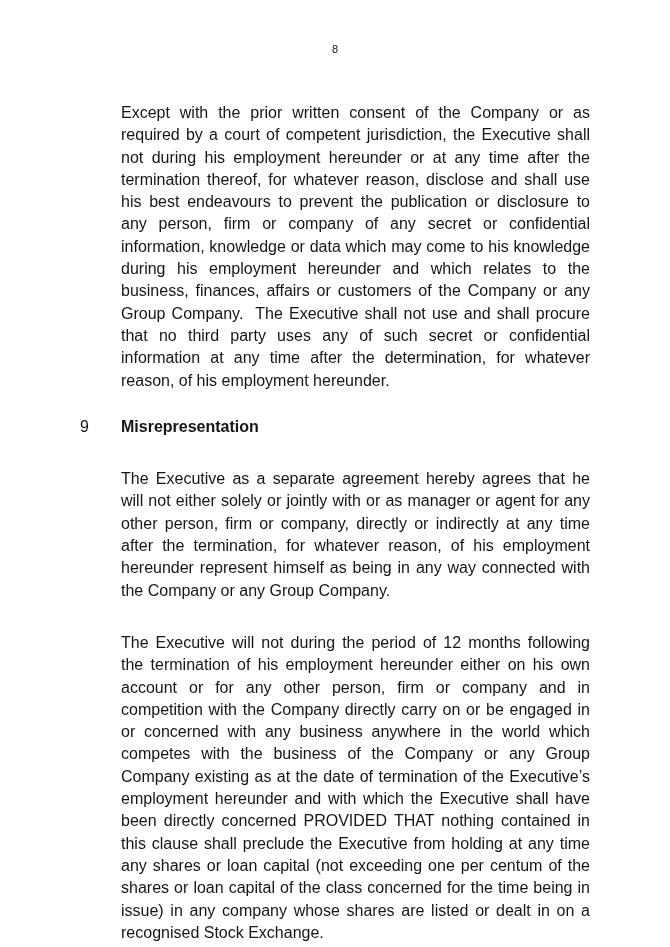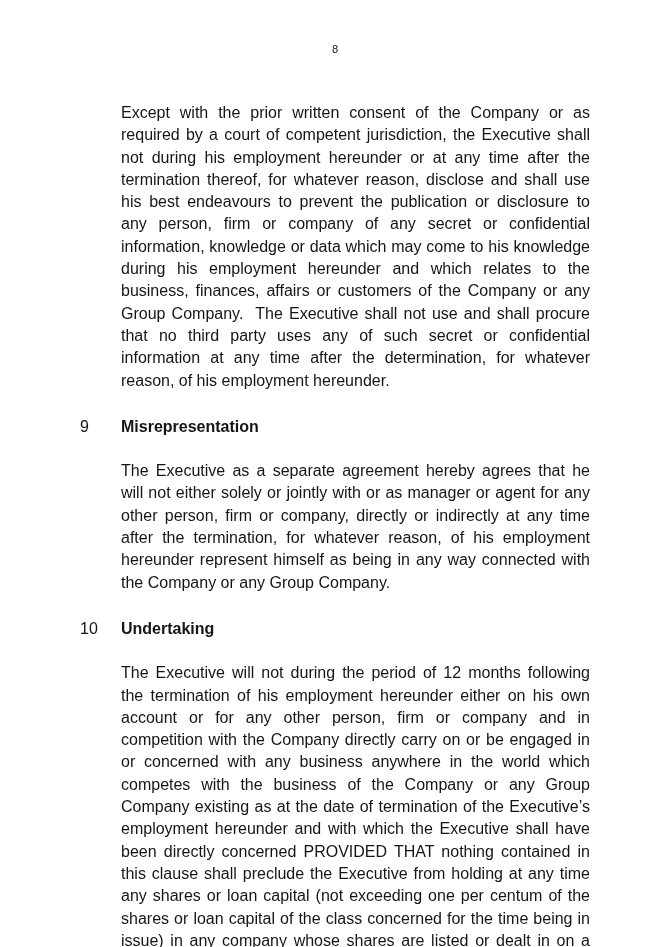--- a/index.html
+++ b/index.html
@@ -43,21 +43,21 @@
   }
   .sec-num {
     flex: none;
     width: 41px;
   }
   .sec-heading {
     font-weight: bold;
     text-align: right;
   }
   .section .para {
-    margin-top: 22px;
+    margin-top: 30px;
   }
   .section-last .sec-row {
     margin-top: 32px;
   }
 </style>
 </head>
 <body>
 
 <div class="page">
 
@@ -69,24 +69,20 @@
 
     <div class="section">
       <div class="sec-row">
         <span class="sec-num">9</span>
         <span class="sec-heading">Misrepresentation</span>
       </div>
       <p class="para">The Executive as a separate agreement hereby agrees that he will not either solely or jointly with or as manager or agent for any other person, firm or company, directly or indirectly at any time after the termination, for whatever reason, of his employment hereunder represent himself as being in any way connected with the Company or any Group Company.</p>
     </div>
 
     <div class="section">
-      <div class="sec-row">
-        <span class="sec-num">10</span>
-        <span class="sec-heading">Undertaking</span>
-      </div>
       <p class="para">The Executive will not during the period of 12 months following the termination of his employment hereunder either on his own account or for any other person, firm or company and in competition with the Company directly carry on or be engaged in or concerned with any business anywhere in the world which competes with the business of the Company or any Group Company existing as at the date of termination of the Executive’s employment hereunder and with which the Executive shall have been directly concerned PROVIDED THAT nothing contained in this clause shall preclude the Executive from holding at any time any shares or loan capital (not exceeding one per centum of the shares or loan capital of the class concerned for the time being in issue) in any company whose shares are listed or dealt in on a recognised Stock Exchange.</p>
     </div>
 
     <div class="section section-last">
       <div class="sec-row">
         <span class="sec-num">11</span>
         <span class="sec-heading">Non-solicitation</span>
       </div>
     </div>
 

